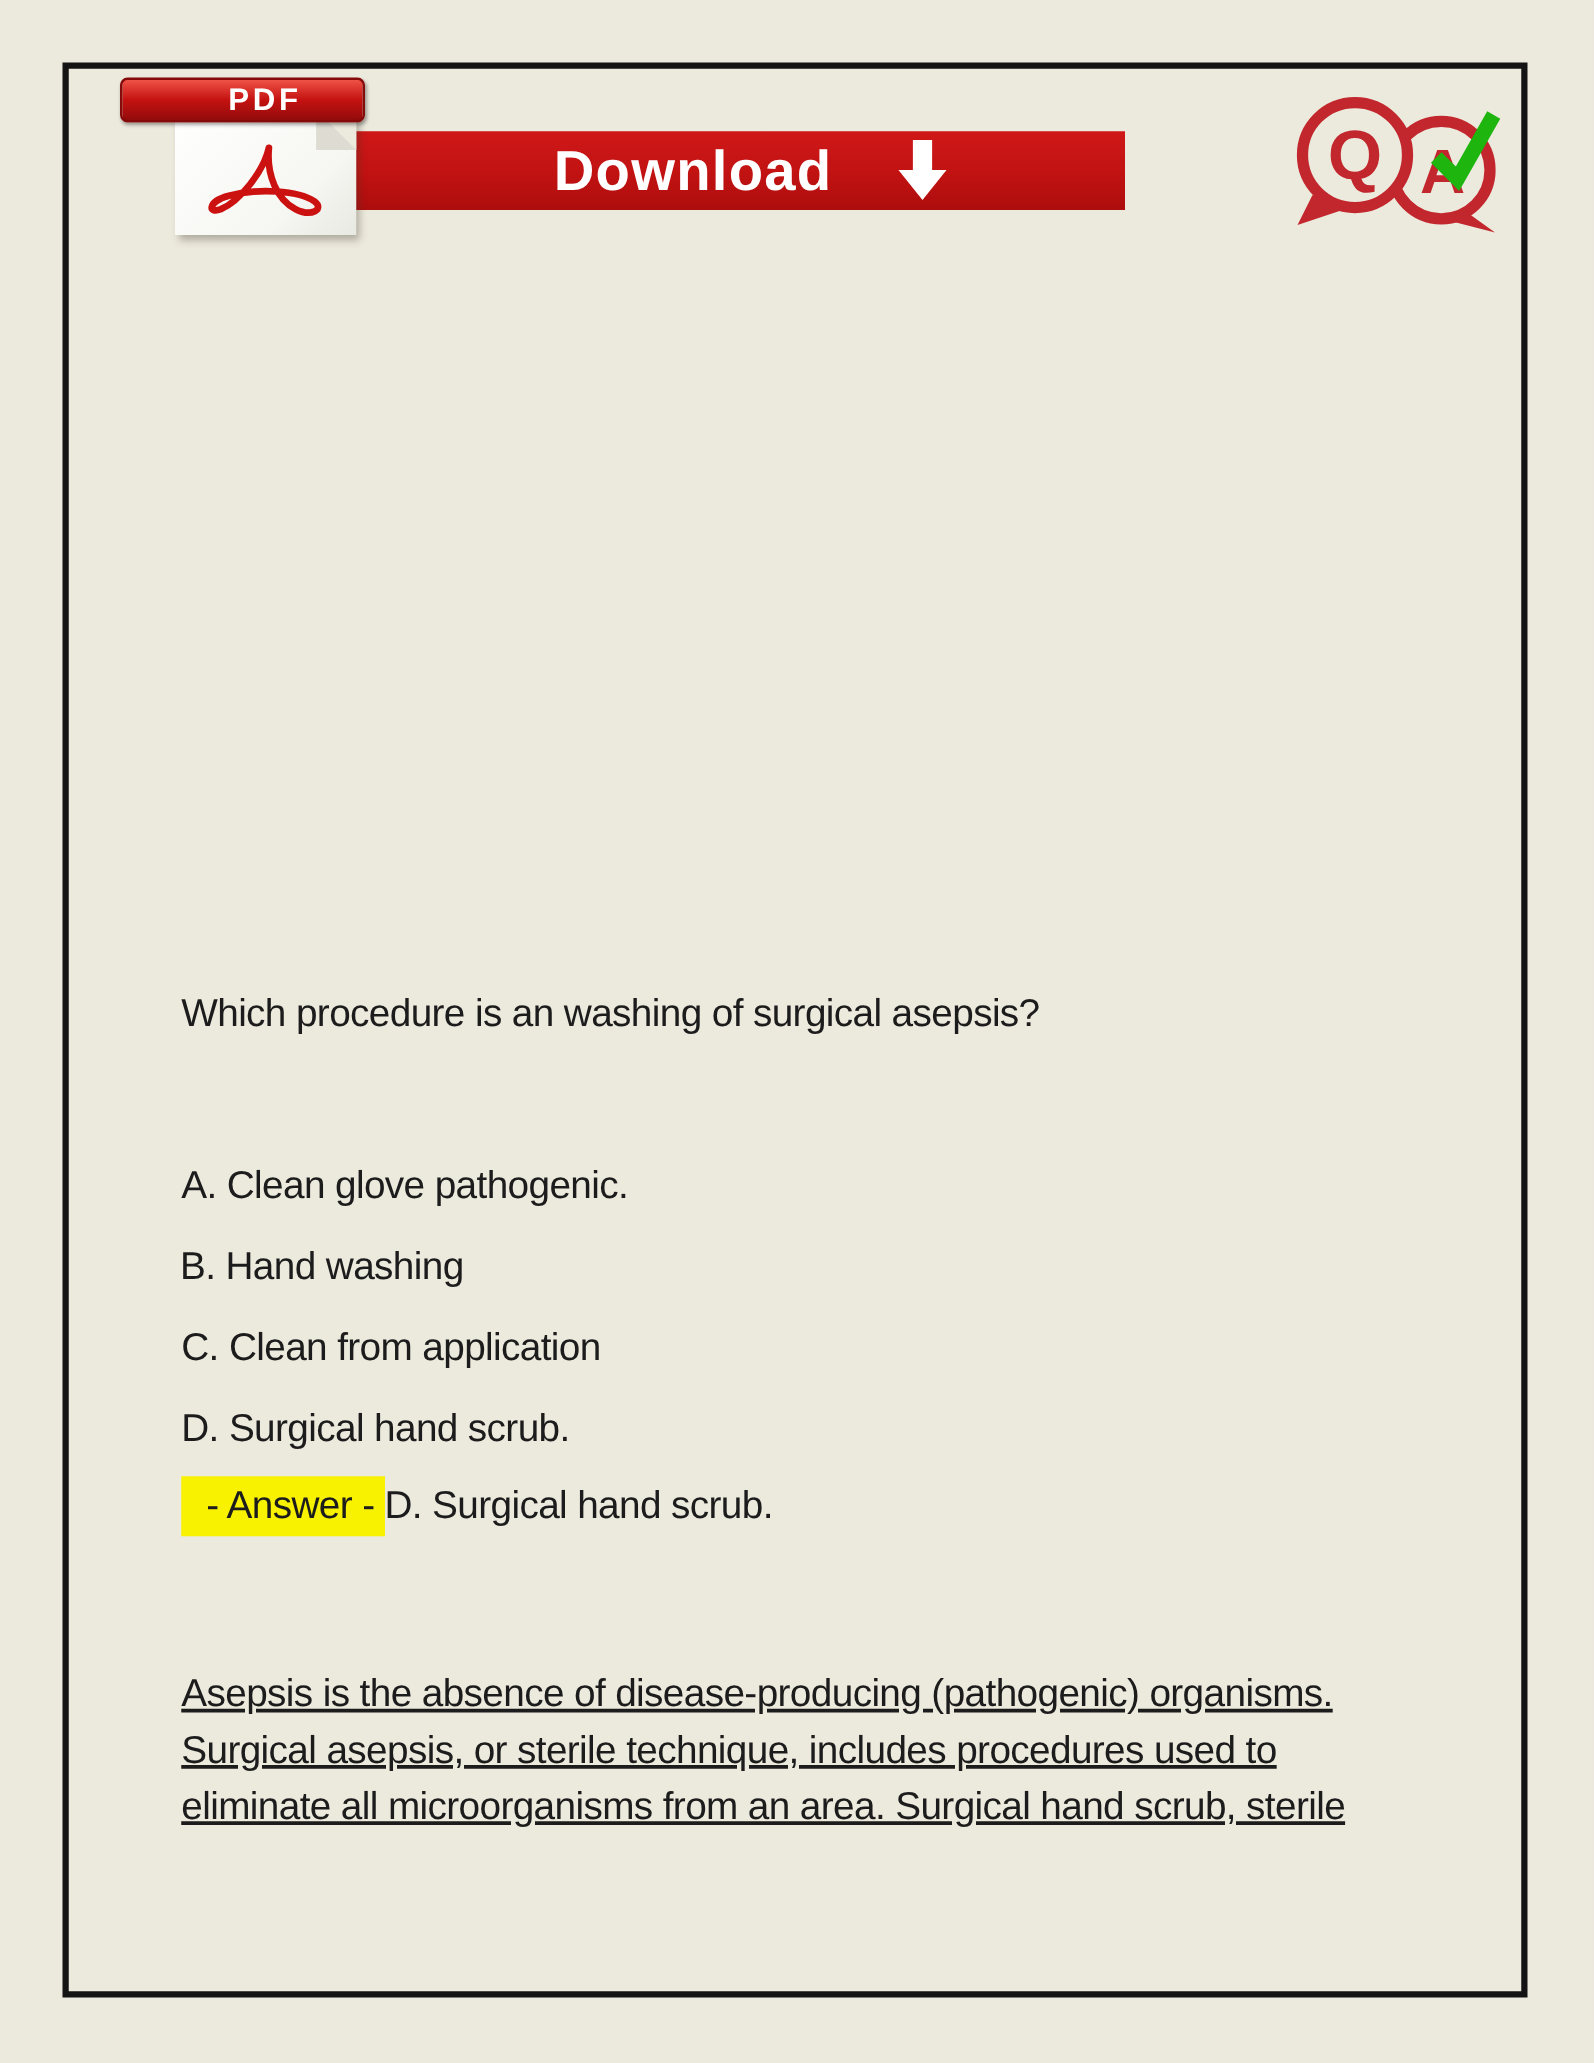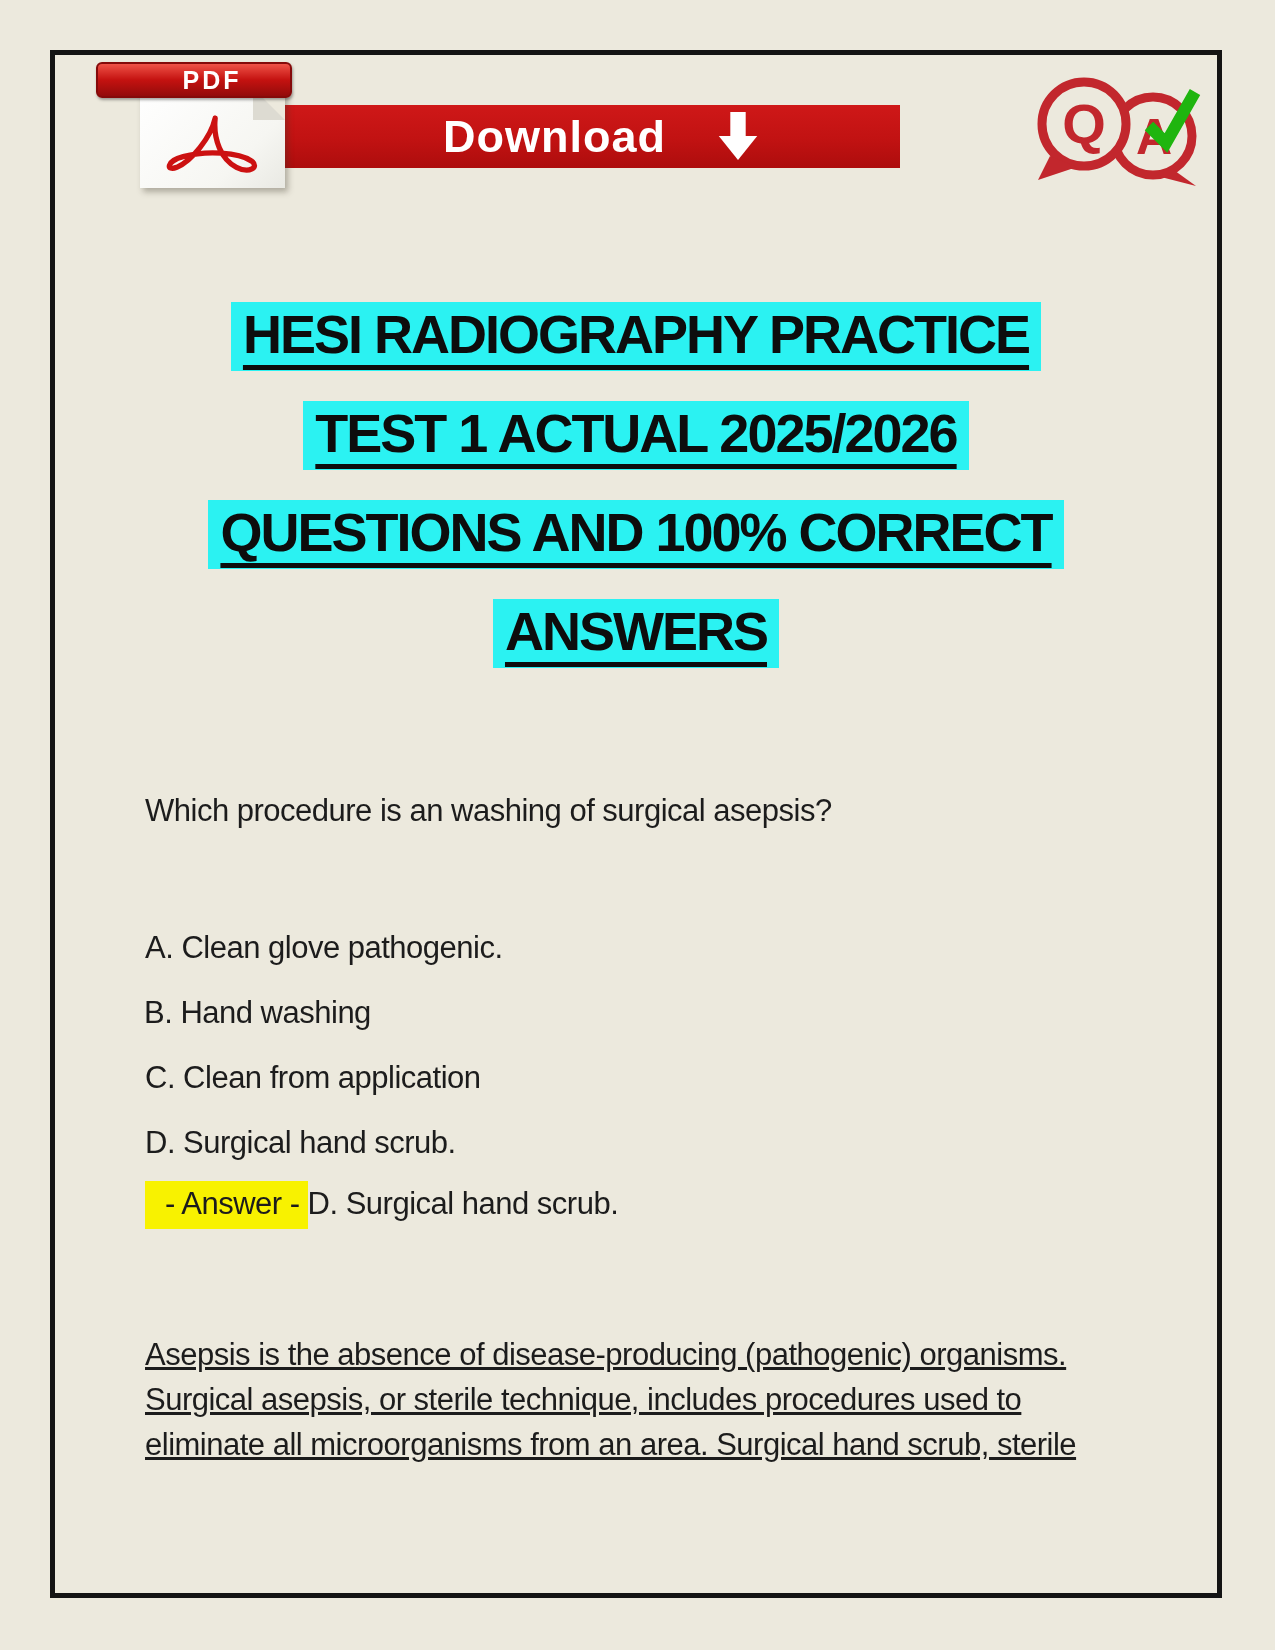--- a/index.html
+++ b/index.html
@@ -111,34 +111,20 @@
     <circle cx="121" cy="60" r="39" fill="none" stroke="#C2272D" stroke-width="9"></circle>
     <polygon points="139,92 164,110 129,101" fill="#C2272D"></polygon>
 
     <circle cx="52" cy="48" r="42" fill="#ECE9DD" stroke="#C2272D" stroke-width="9"></circle>
     <polygon points="18,80 6,104 45,91" fill="#C2272D"></polygon>
     <text x="52" y="67" text-anchor="middle" font-size="56" fill="#C2272D">Q</text>
     <text x="122" y="78" text-anchor="middle" font-size="50" fill="#C2272D">A</text>
     <path d="M117 50 L134 67 L163 16" fill="none" stroke="#1FB50F" stroke-width="12"></path>
   </svg>
 
-  <div class="title-block">
-    <div class="title-line">
-      <span class="hl">HESI RADIOGRAPHY PRACTICE</span>
-    </div>
-    <div class="title-line">
-      <span class="hl">TEST 1 ACTUAL 2025/2026</span>
-    </div>
-    <div class="title-line">
-      <span class="hl">QUESTIONS AND 100% CORRECT</span>
-    </div>
-    <div class="title-line">
-      <span class="hl">ANSWERS</span>
-    </div>
-  </div>
 
   <div class="question bodytext">Which procedure is an washing of surgical asepsis?</div>
 
   <div class="opt-a bodytext">A. Clean glove pathogenic.</div>
   <div class="opt-b bodytext">B. Hand washing</div>
   <div class="opt-c bodytext">C. Clean from application</div>
   <div class="opt-d bodytext">D. Surgical hand scrub.</div>
 
   <div class="answer-line bodytext">
     <span class="ans-hl">- Answer -</span><span>D. Surgical hand scrub.</span>

